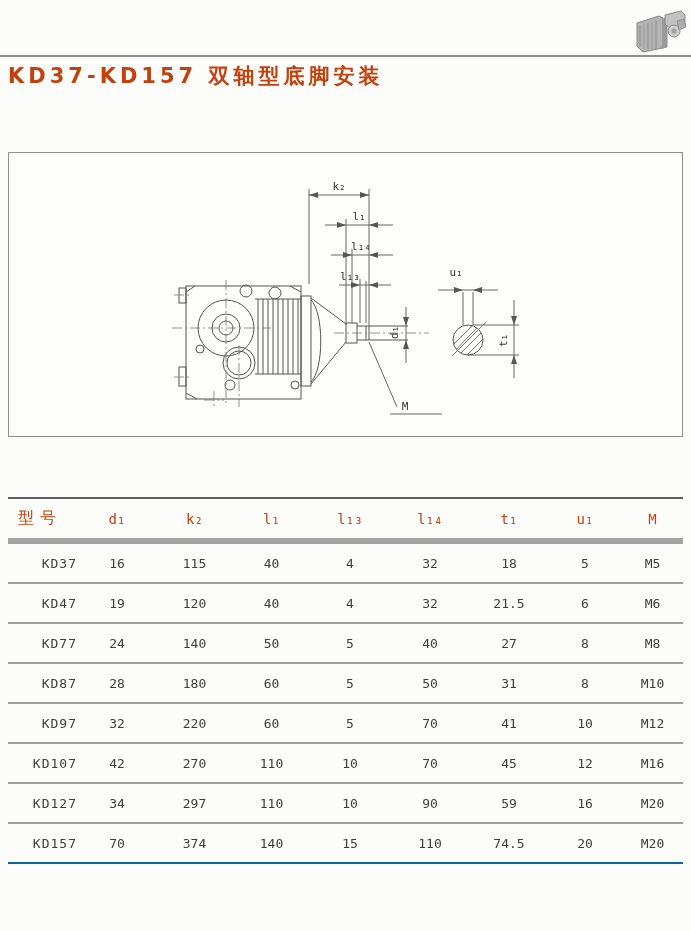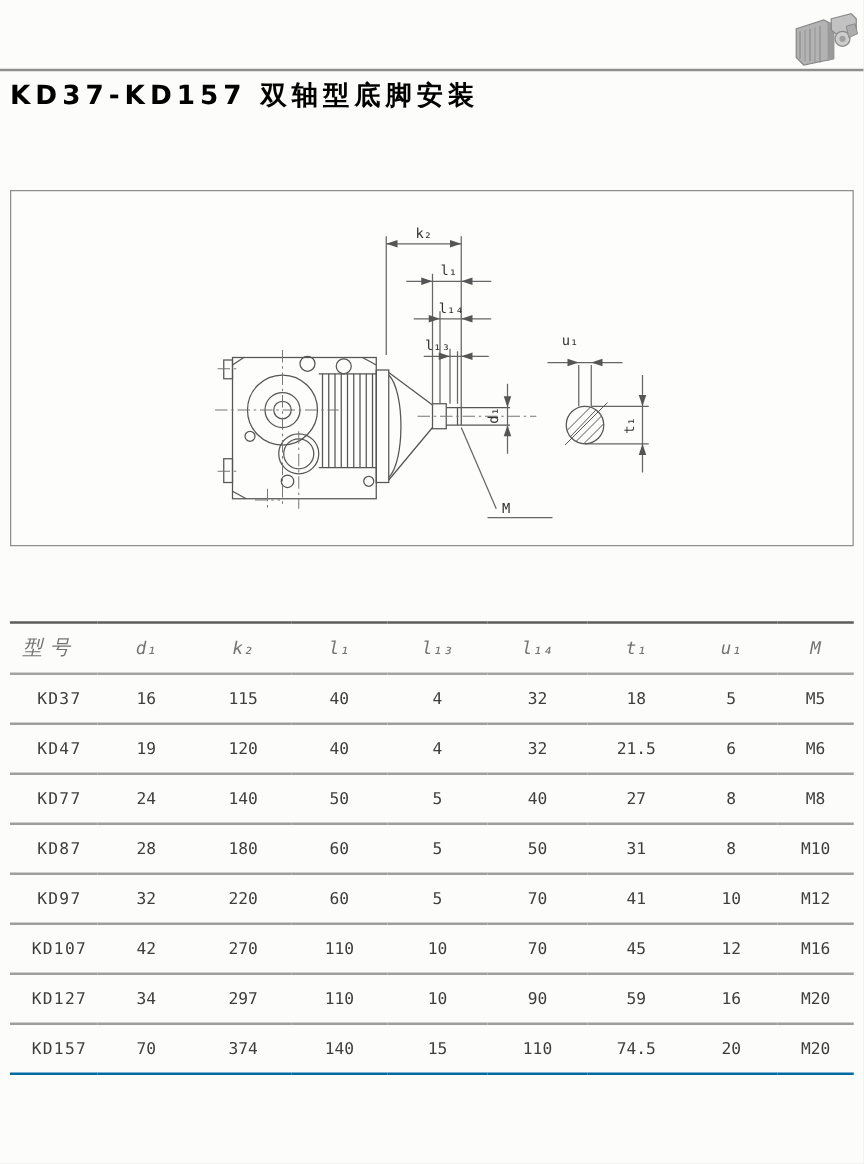--- a/index.html
+++ b/index.html
@@ -5,21 +5,21 @@
   html,body{margin:0;padding:0;background:#e8e8e8;}
   #page{
     position:relative;width:691px;height:931px;background:#fcfcfb;
     font-family:"DejaVu Sans","Liberation Sans",sans-serif;color:#333;overflow:hidden;
   }
   
   #header-rule{position:absolute;top:55px;left:0;width:691px;height:2px;background:#8f8f8f;}
   #product-photo{position:absolute;top:7px;right:4px;width:58px;height:50px;}
   #page-title{
     position:absolute;top:62px;left:8px;font-size:21px;font-weight:bold;
-    letter-spacing:4px;color:#000000;white-space:nowrap;
+    letter-spacing:4px;color:#c2410c;white-space:nowrap;
   }
   
   #drawing-panel{
     position:absolute;top:152px;left:8px;width:673px;height:283px;
     border:1px solid #8f8f8f;background:#fdfdfc;
   }
   #drawing-svg{display:block;width:673px;height:283px;}
   .thin{stroke:#555;stroke-width:1;fill:none;}
   .dim{stroke:#666;stroke-width:1;fill:none;}
   .cl{stroke:#777;stroke-width:0.8;fill:none;stroke-dasharray:10 3 2 3;}
@@ -27,32 +27,32 @@
   .dlabel{font-family:"DejaVu Sans Mono",monospace;font-size:11px;fill:#333;}
   .hatch{stroke:#555;stroke-width:0.8;}
   
   #spec-table{
     position:absolute;top:497px;left:8px;width:675px;border-collapse:collapse;
     font-family:"DejaVu Sans Mono","DejaVu Sans",monospace;color:#3d3d3d;
     border-top:2px solid #5c5c5c;
   }
   #spec-table th{
     height:37px;font-weight:normal;font-size:14px;text-align:center;
-    border-bottom:2px solid #a3a3a3;vertical-align:middle;color:#737373;font-style:italic;
+    border-bottom:6px solid #a3a3a3;vertical-align:middle;color:#c2410c;
   }
   #spec-table th.model-col{
     font-family:"DejaVu Sans","Liberation Sans",sans-serif;font-size:16px;
     letter-spacing:6px;text-align:left;padding-left:10px;
   }
   #spec-table td{
     height:36px;font-size:13px;text-align:center;vertical-align:middle;
     border-bottom:2px solid #9e9e9e;
   }
   #spec-table tr:last-child td{border-bottom:2px solid #0369a1;}
-  #spec-table td.model{text-align:center;padding-left:10px;letter-spacing:1px;}
+  #spec-table td.model{text-align:right;padding-left:10px;letter-spacing:1px;}
   
   #note{
     position:absolute;top:903px;left:10px;font-size:14.5px;color:#2e2e2e;
     letter-spacing:1px;white-space:nowrap;
   }
 </style>
 </head>
 <body>
 
 <div id="page">

